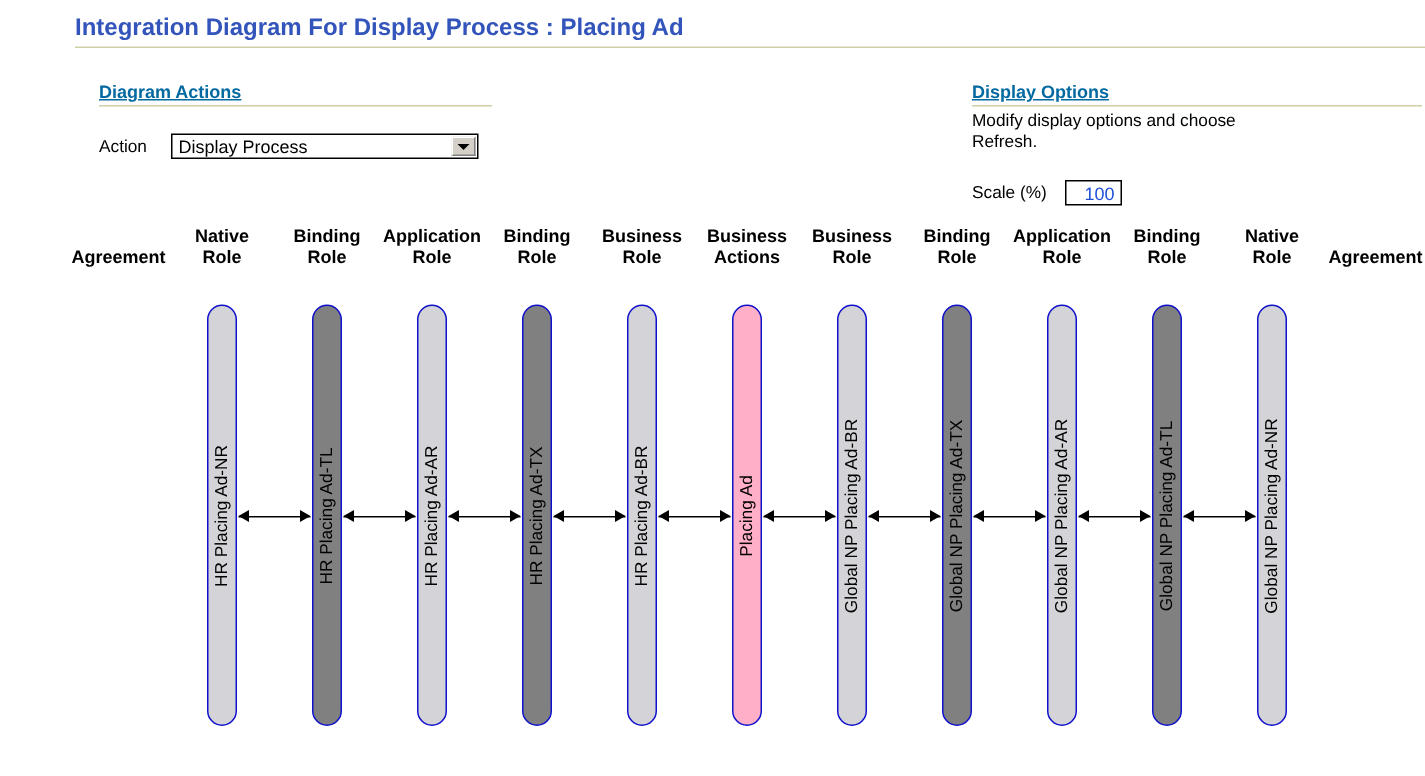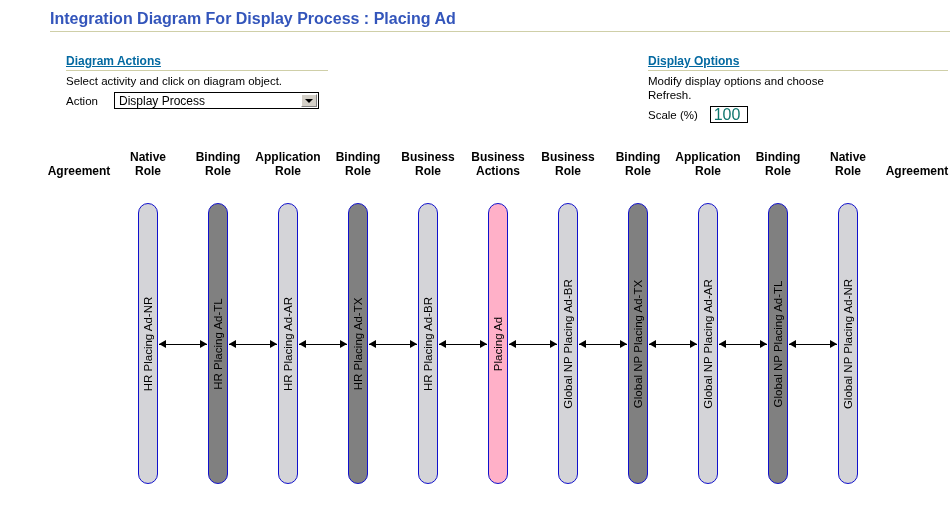--- a/index.html
+++ b/index.html
@@ -62,21 +62,21 @@
 
   .section-desc {
     font-size: 11.5px;
     color: #000;
     margin-top: 3px;
     line-height: 14px;
   }
   #display-options-section .section-desc { width: 200px; }
 
   .field-row {
-    margin-top: 4px;
+    margin-top: 18px;
     display: flex;
     align-items: center;
   }
   .field-label {
     font-size: 11.5px;
     color: #000;
     white-space: nowrap;
   }
   #action-label { width: 48px; }
   #scale-label { width: 62px; }
@@ -123,24 +123,24 @@
   }
 
   
   .text-input {
     width: 38px;
     height: 17px;
     border: 1px solid #000;
     background: #ffffff;
     box-sizing: border-box;
     font-family: "Liberation Sans", sans-serif;
-    font-size: 16px;
-    text-align: center;
+    font-size: 12px;
+    text-align: right;
     padding: 0 4px 0 0;
-    color: #0f766e;
+    color: #1d4ed8;
     line-height: 15px;
   }
 
   
   #diagram {
     position: absolute;
     left: 0;
     top: 150px;
     width: 950px;
     height: 360px;
@@ -212,21 +212,20 @@
 <body>
 
 <div id="page-title-wrap">
   <div id="page-title">Integration Diagram For Display Process : Placing Ad</div>
   <div id="title-rule"></div>
 </div>
 
 <div class="section" id="diagram-actions-section">
   <div class="section-heading">Diagram Actions</div>
   <div class="section-rule"></div>
-  <div class="section-desc">Select activity and click on diagram object.</div>
   <div class="field-row">
     <div class="field-label" id="action-label">Action</div>
     <div class="select-box">
       <div class="select-value">Display Process</div>
       <div class="select-arrow">
           <i></i>
         </div>
     </div>
   </div>
 </div>

